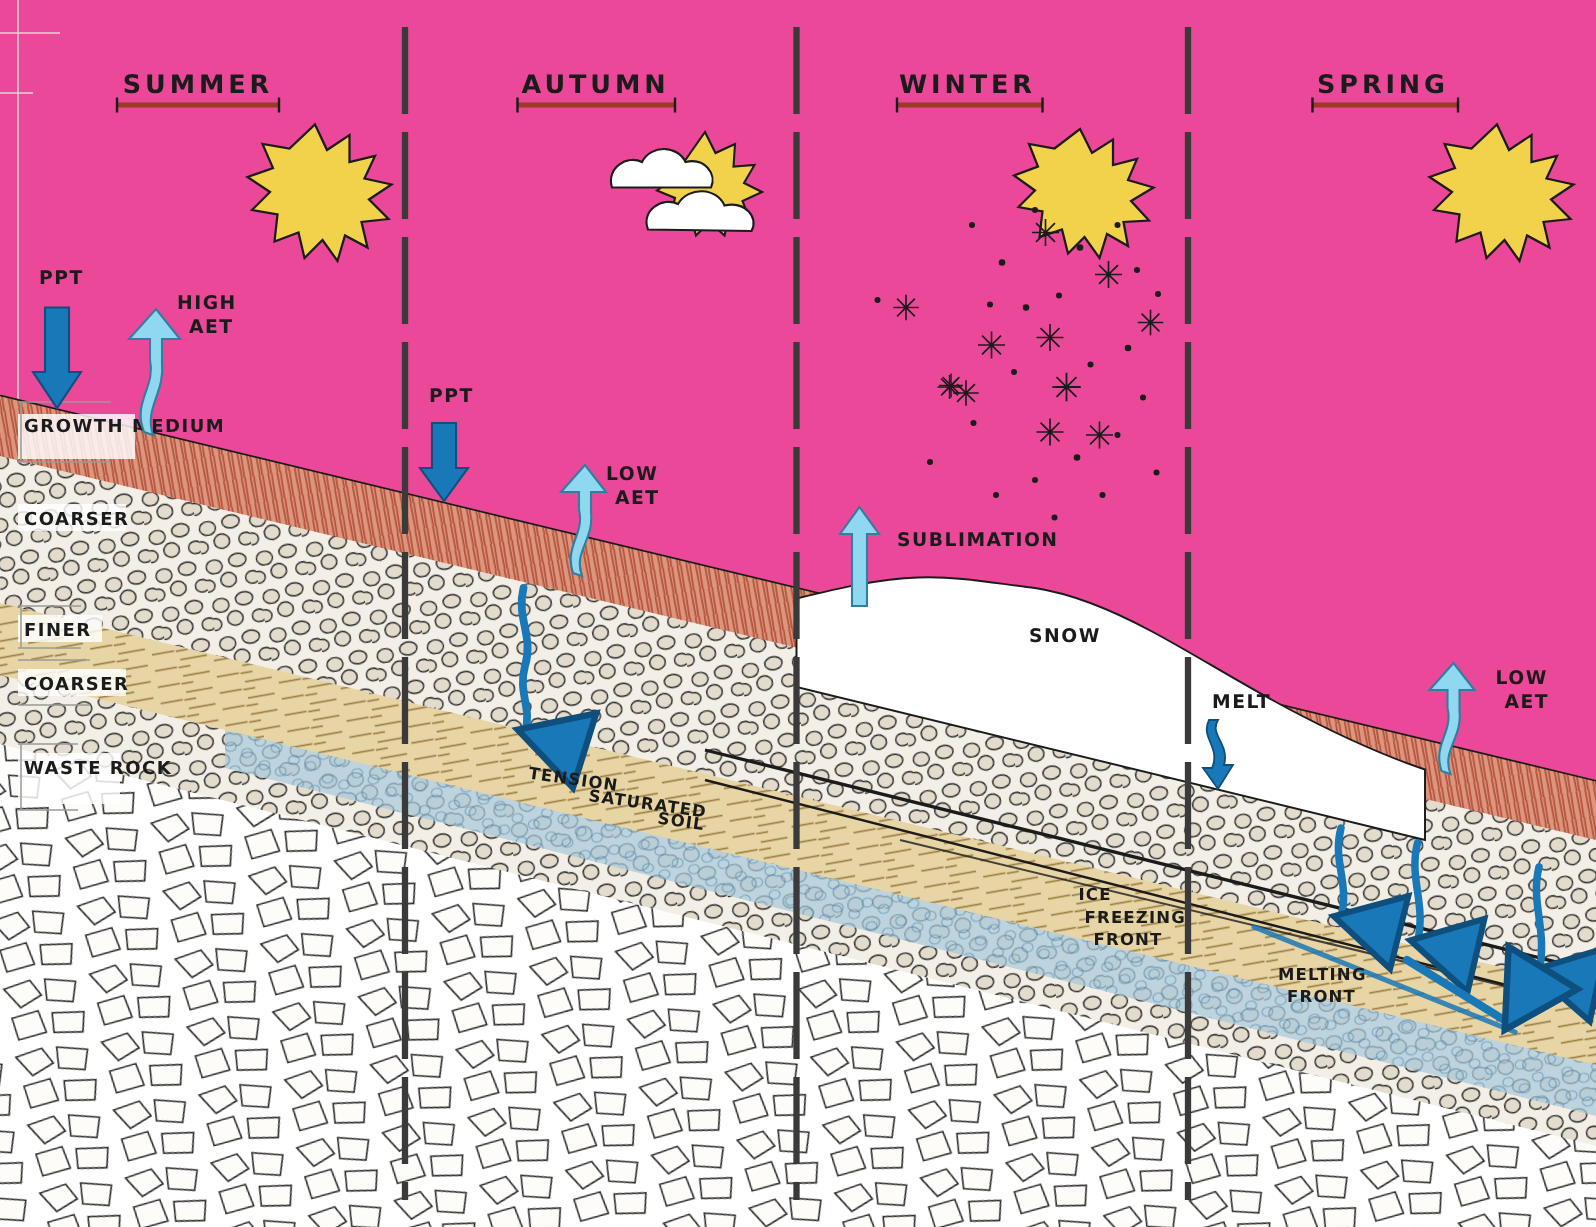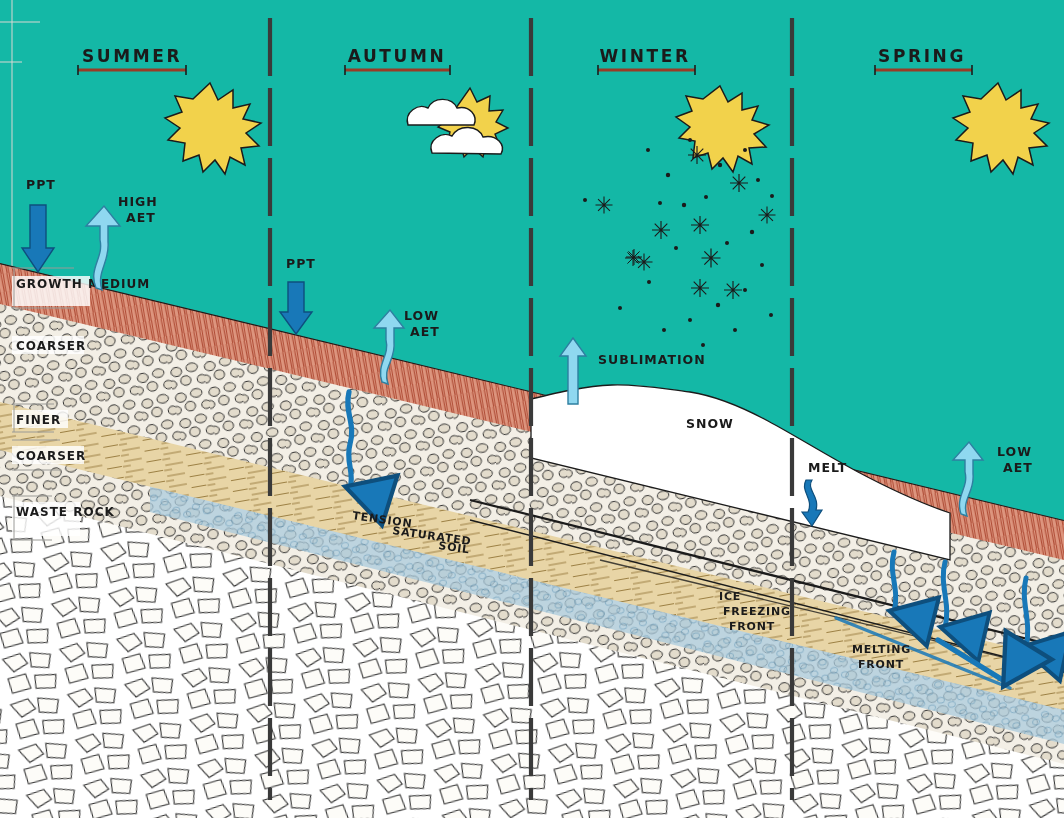--- a/index.html
+++ b/index.html
@@ -1,18 +1,18 @@
 <!DOCTYPE html>
 <html><head>
 <meta charset="utf-8">
 <style>
   html,body{margin:0;padding:0;background:#ffffff;}
   body{width:1064px;height:818px;overflow:hidden;
        font-family:"DejaVu Sans",sans-serif;}
-  #stage{position:relative;width:1064px;height:818px;background:#14b8a6;}
+  #stage{position:relative;width:1064px;height:818px;background:#ec4899;}
   #svgroot{position:absolute;left:0;top:0;}
   .hand{font-family:"DejaVu Sans",sans-serif;font-weight:700;
         letter-spacing:1.2px;fill:#1b1b1b;}
   .season-label{font-size:17px;letter-spacing:2.6px;}
   .annot{font-size:12.5px;letter-spacing:1px;}
   .annot-sm{font-size:11px;letter-spacing:0.8px;}
   .strat{font-size:12px;letter-spacing:1px;}
 </style>
 </head>
 <body>

